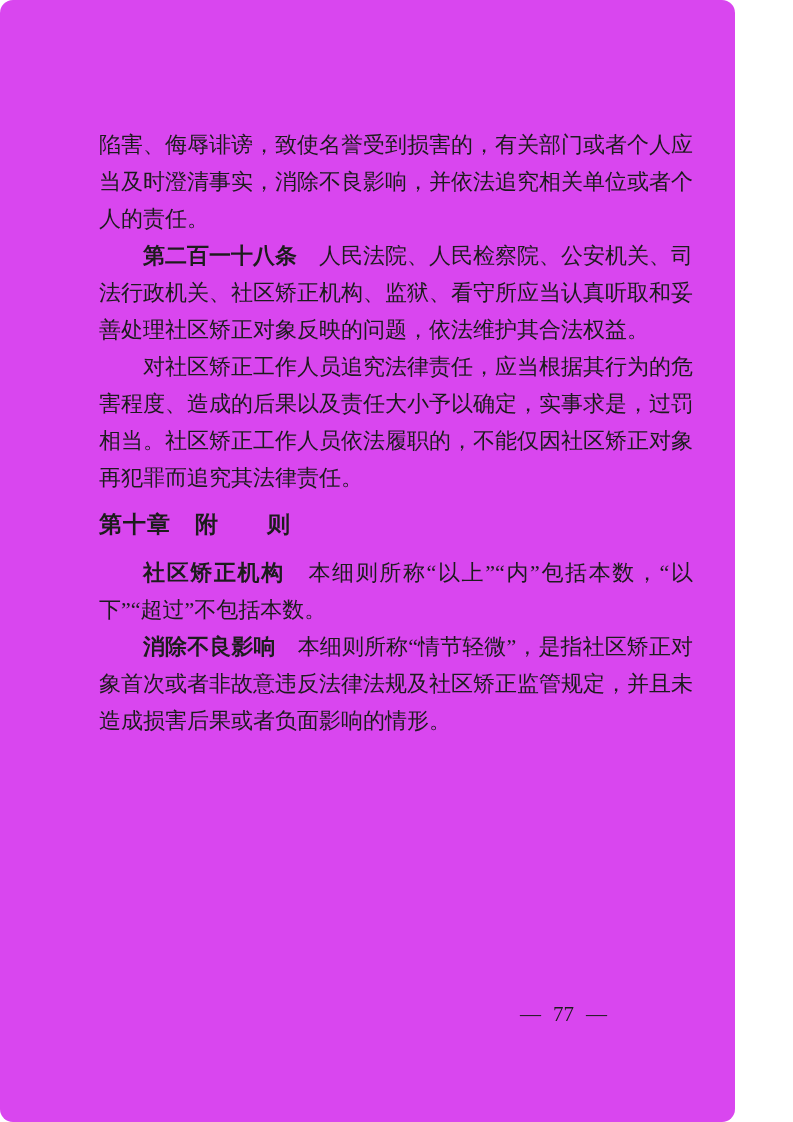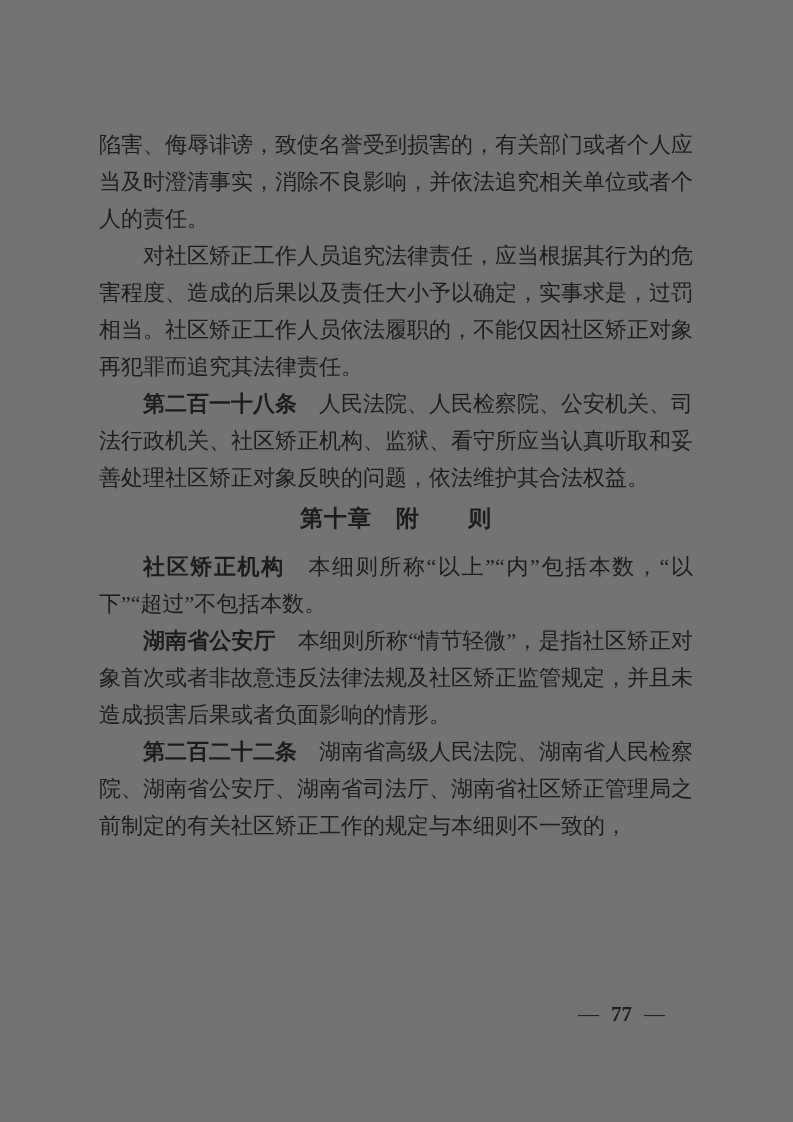--- a/index.html
+++ b/index.html
@@ -2,26 +2,27 @@
 <html><head>
 <meta charset="utf-8">
 <style>
   html, body {
     margin: 0;
     padding: 0;
     background: #ffffff;
   }
   .page {
     position: relative;
-    width: 793px;
+    width: 735px;
     height: 1122px;
-    background: #737373;
+    background: #d946ef;
     font-family: "Liberation Serif", "DejaVu Serif", serif;
     color: #1c1c1c;
     overflow: hidden;
+    border-radius: 13px;
   }
   .text-block {
     position: absolute;
     left: 99px;
     top: 126px;
     width: 594px;
   }
   .para {
     margin: 0;
     font-size: 22px;
@@ -29,66 +30,63 @@
     text-align: justify;
     text-justify: inter-character;
   }
   .para.indent {
     text-indent: 2em;
   }
   .lead {
     font-weight: 700;
   }
   .chapter {
-    margin: 4px 0 11px 0;
+    margin: 10px 0 11px 0;
     font-size: 23px;
     line-height: 37px;
     font-weight: 700;
-    text-align: center;
     letter-spacing: 1px;
   }
   .footer {
     position: absolute;
     right: 128px;
     top: 1002px;
     font-size: 21px;
     line-height: 24px;
     color: #1c1c1c;
     white-space: nowrap;
   }
   .footer .dash {
     display: inline-block;
   }
   .footer .num {
     display: inline-block;
     margin: 0 12px;
-    font-weight: bold;
   }
 </style>
 </head>
 <body>
 
 <div class="page">
 
   <div class="text-block">
 
     <p class="para"><span>陷害、侮辱诽谤，致使名誉受到损害的，有关部门或者个人应当及时澄清事实，消除不良影响，并依法追究相关单位或者个人的责任。</span></p>
 
+    <p class="para indent"><span class="lead">第二百一十八条</span><span>　人民法院、人民检察院、公安机关、司法行政机关、社区矫正机构、监狱、看守所应当认真听取和妥善处理社区矫正对象反映的问题，依法维护其合法权益。</span></p>
+
     <p class="para indent"><span>对社区矫正工作人员追究法律责任，应当根据其行为的危害程度、造成的后果以及责任大小予以确定，实事求是，过罚相当。社区矫正工作人员依法履职的，不能仅因社区矫正对象再犯罪而追究其法律责任。</span></p>
-
-    <p class="para indent"><span class="lead">第二百一十八条</span><span>　人民法院、人民检察院、公安机关、司法行政机关、社区矫正机构、监狱、看守所应当认真听取和妥善处理社区矫正对象反映的问题，依法维护其合法权益。</span></p>
 
     <h2 class="chapter">第十章　附　　则</h2>
 
     <p class="para indent"><span class="lead">社区矫正机构</span><span>　本细则所称“以上”“内”包括本数，“以下”“超过”不包括本数。</span></p>
 
-    <p class="para indent"><span class="lead">湖南省公安厅</span><span>　本细则所称“情节轻微”，是指社区矫正对象首次或者非故意违反法律法规及社区矫正监管规定，并且未造成损害后果或者负面影响的情形。</span></p>
+    <p class="para indent"><span class="lead">消除不良影响</span><span>　本细则所称“情节轻微”，是指社区矫正对象首次或者非故意违反法律法规及社区矫正监管规定，并且未造成损害后果或者负面影响的情形。</span></p>
 
 
-    <p class="para indent"><span class="lead">第二百二十二条</span><span>　湖南省高级人民法院、湖南省人民检察院、湖南省公安厅、湖南省司法厅、湖南省社区矫正管理局之前制定的有关社区矫正工作的规定与本细则不一致的，</span></p>
 
   </div>
 
   <div class="footer">
     <span class="dash">—</span><span class="num">77</span><span class="dash">—</span>
   </div>
 
 </div>
 
 </body></html>

